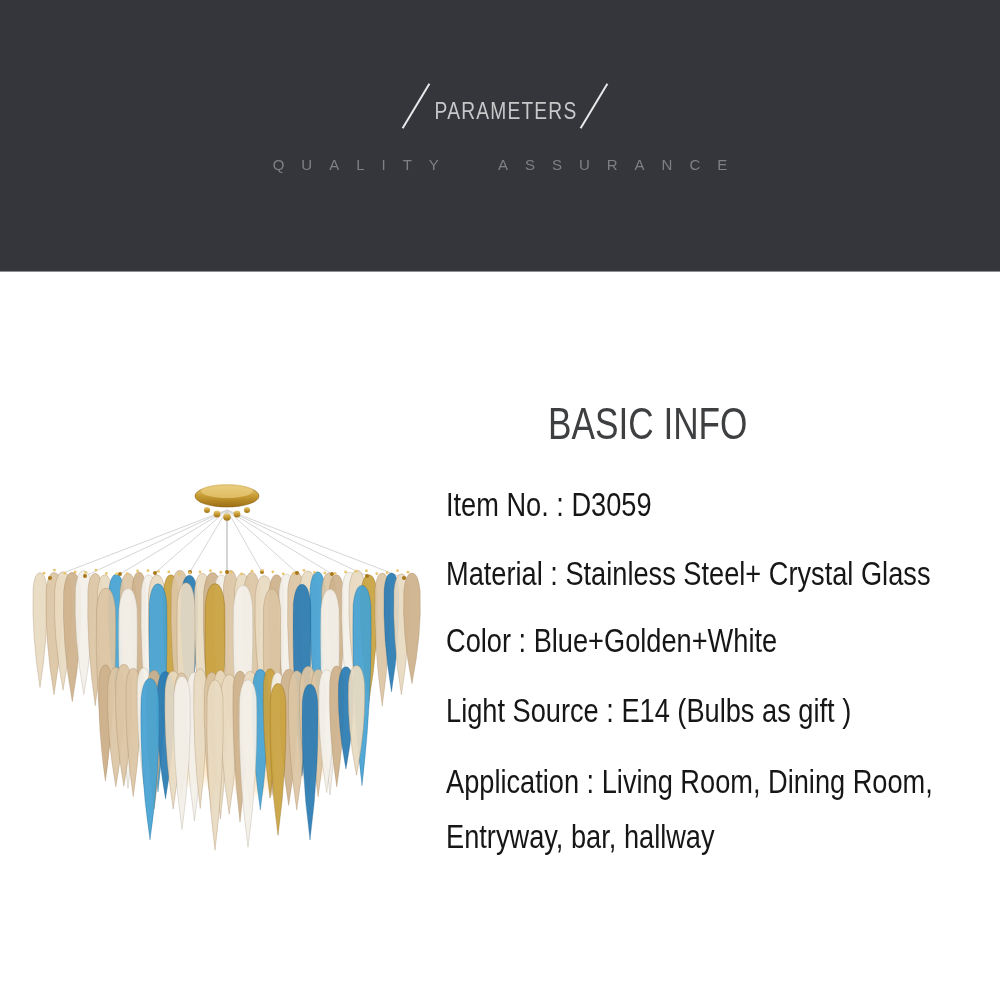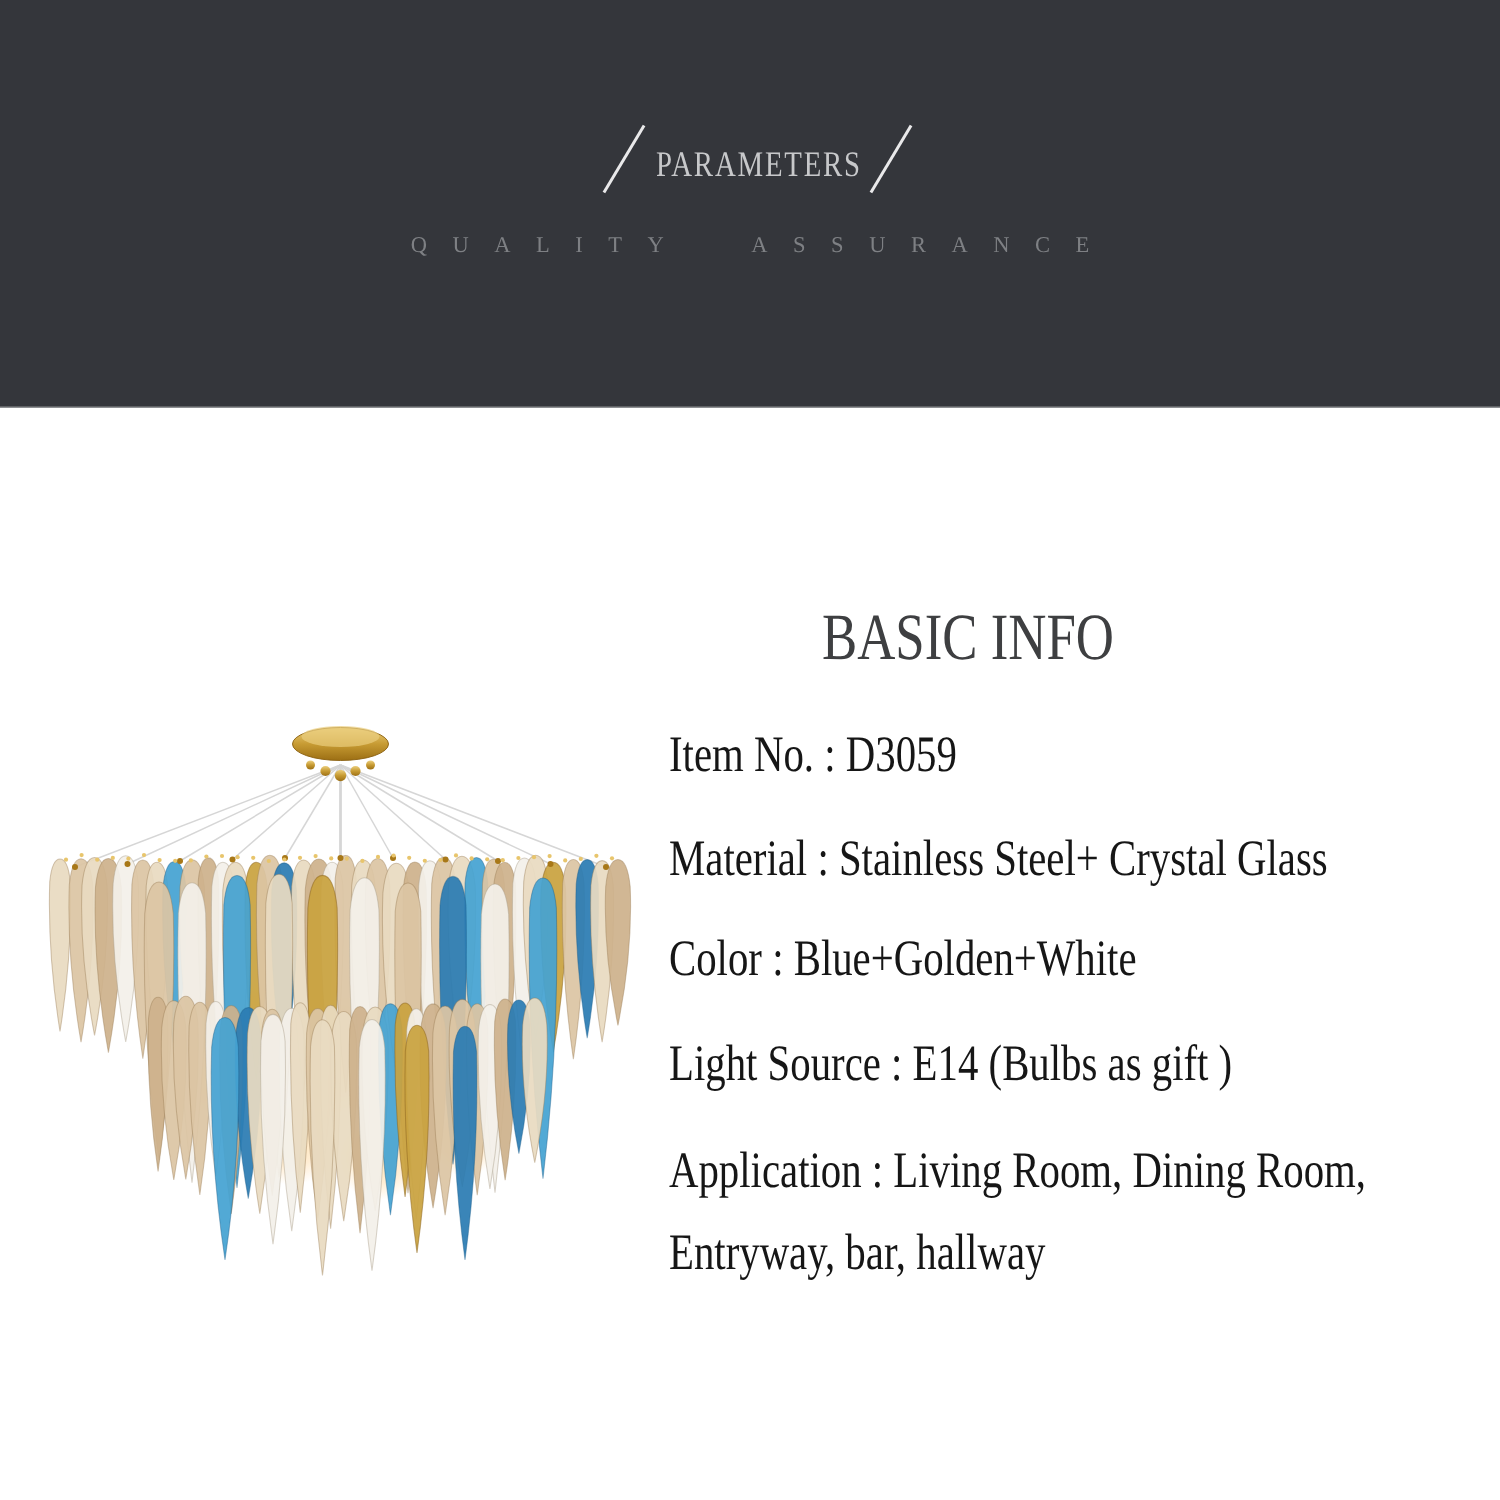--- a/index.html
+++ b/index.html
@@ -1,17 +1,17 @@
 <!DOCTYPE html>
 <html><head>
 <meta charset="utf-8">
 <style>
   html,body{margin:0;padding:0;background:#ffffff;}
   .page{position:relative;width:1000px;height:1000px;background:#ffffff;overflow:hidden;
-        font-family:Liberation Serif, serif;}
+        font-family:Liberation Sans, sans-serif;}
 
   
   .banner{position:absolute;left:0;top:0;width:1000px;height:271px;
           border-bottom:1px solid #8d8f92;}
   .banner-title{position:absolute;top:97px;left:506px;
                 transform:translateX(-50%) scaleX(0.8);transform-origin:center top;
                 font-size:24px;letter-spacing:1.5px;white-space:nowrap;font-weight:400;}
   .slash{position:absolute;top:80px;width:2px;height:52px;background:#e9e9ea;
          transform:rotate(31deg);}
   .slash.l{left:415px;}

